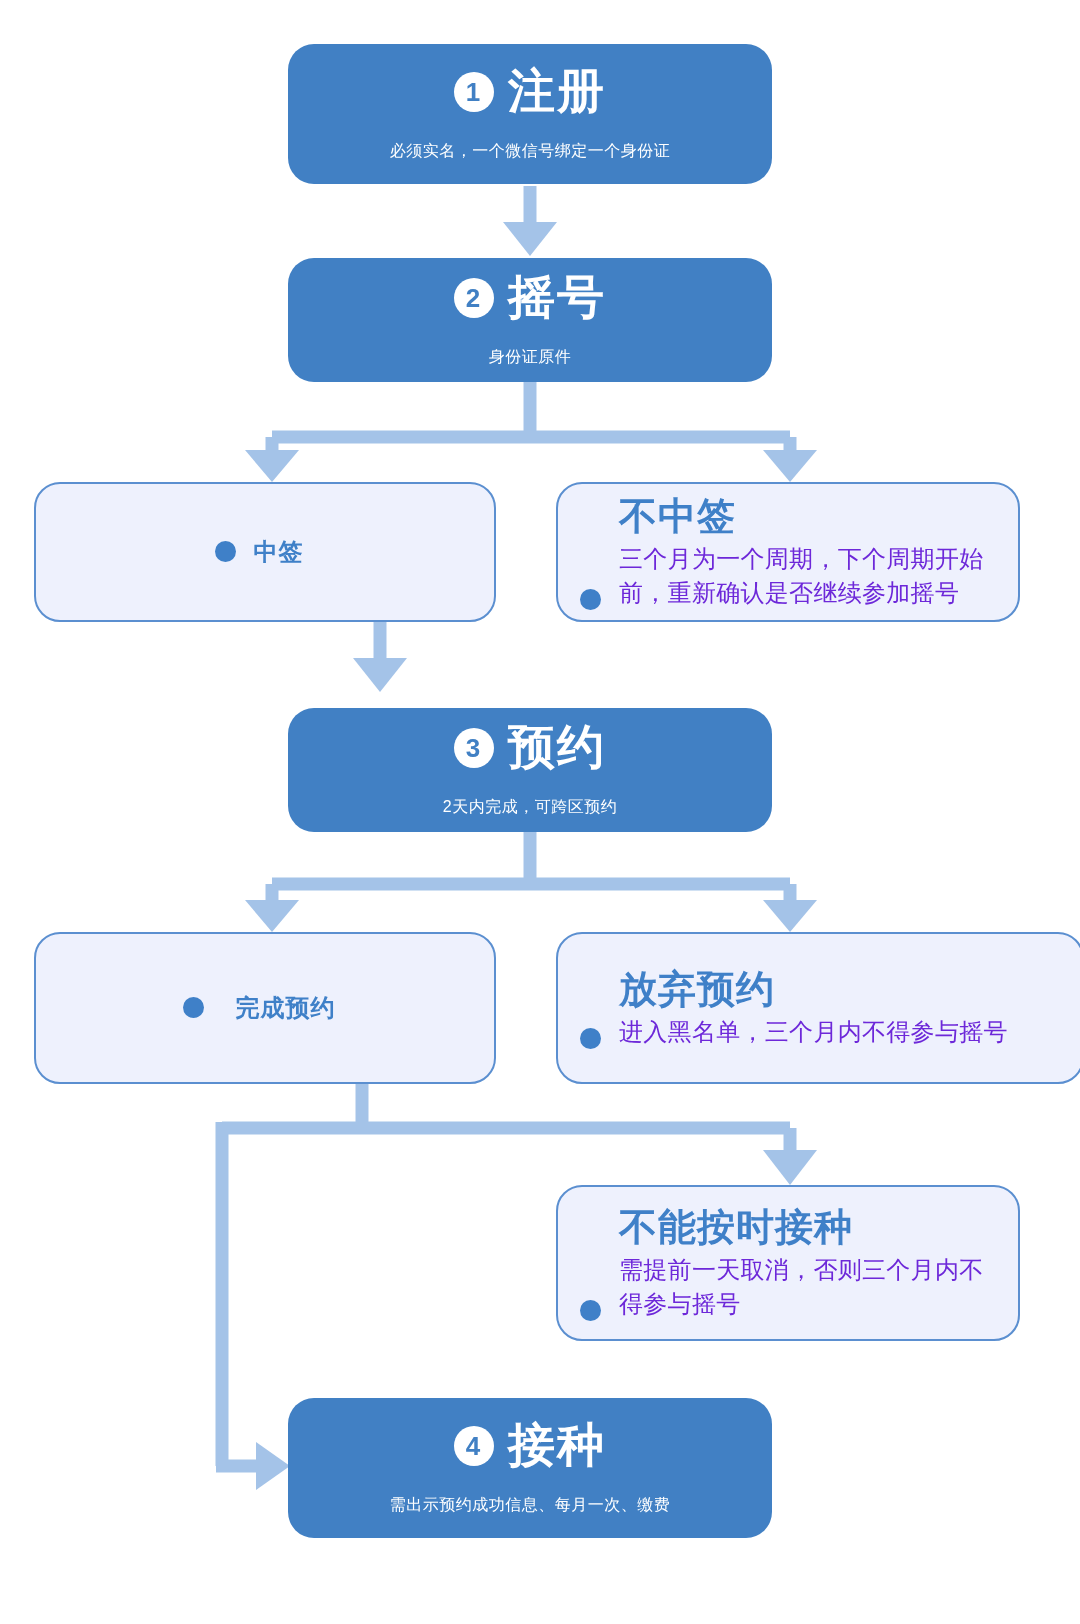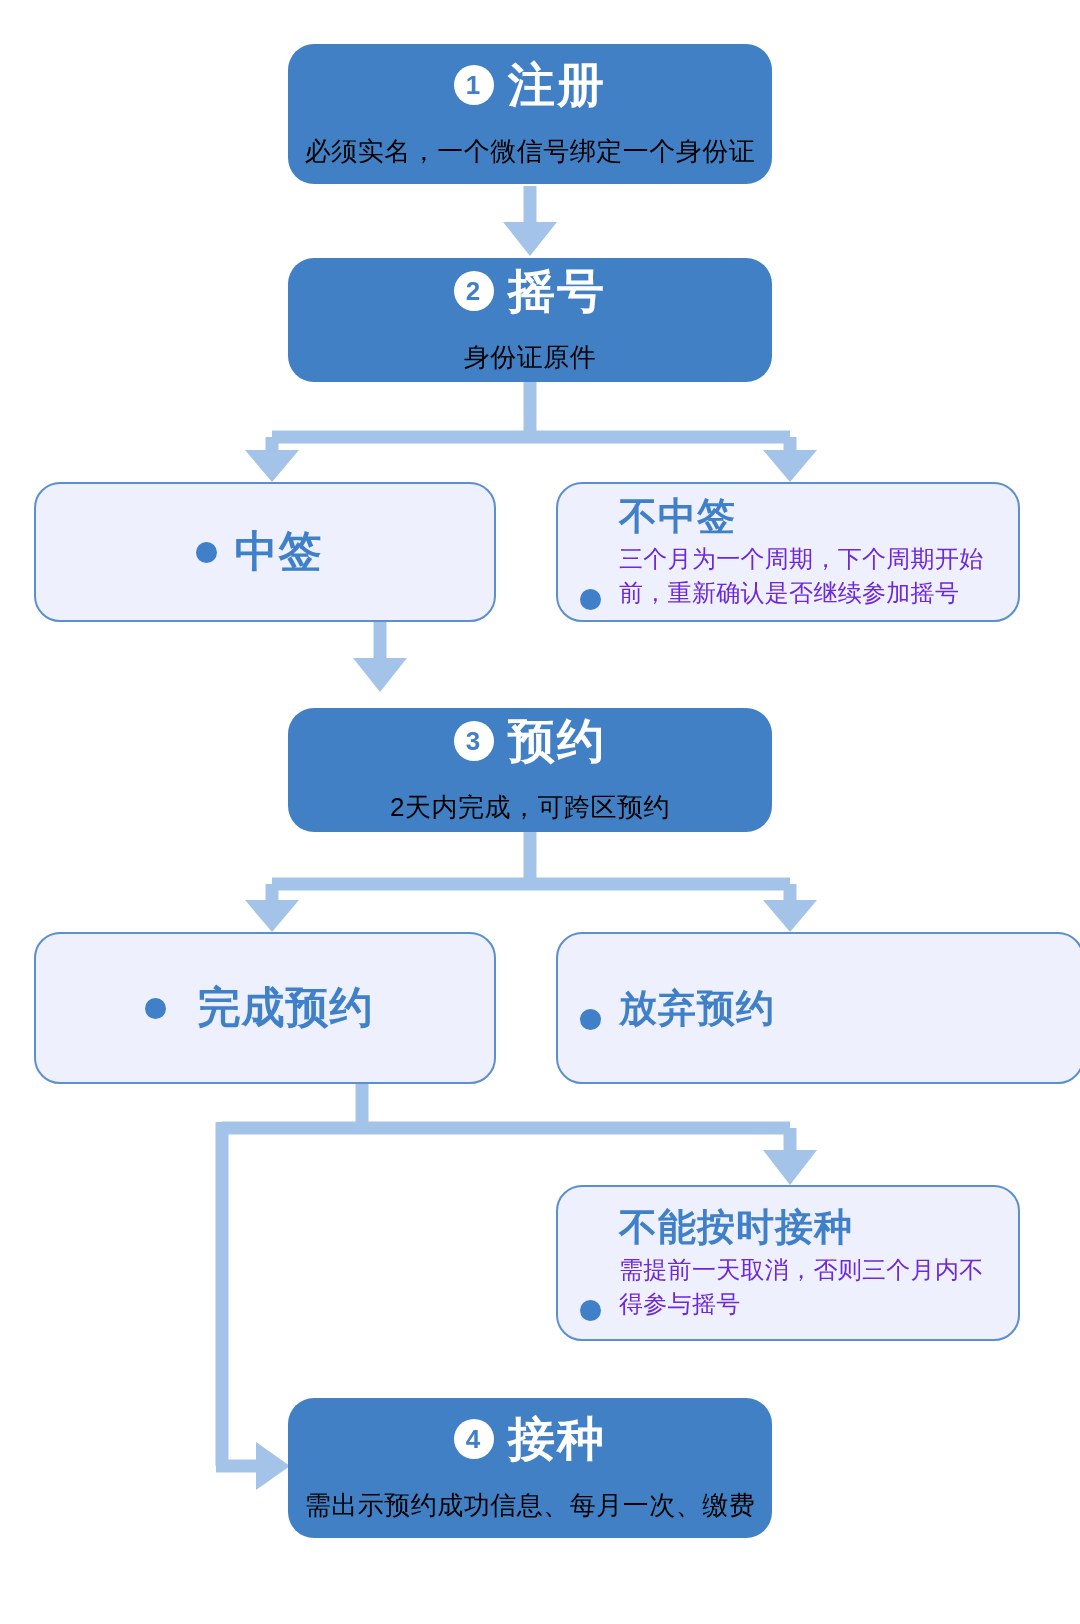--- a/index.html
+++ b/index.html
@@ -62,22 +62,22 @@
     border-radius: 50%;
     background: #ffffff;
     color: #4180c4;
     font-size: 26px;
     font-weight: bold;
     line-height: 1;
     flex: 0 0 auto;
   }
   .node.primary .subtitle {
     margin-top: 25px;
-    color: #000000;
-    font-size: 26px;
+    color: #ffffff;
+    font-size: 16px;
     line-height: 1.25;
     letter-spacing: 0.5px;
   }
   
   .node.outcome {
     background: #eef1fd;
     border: 2.5px solid #5b8fd0;
     border-radius: 26px;
   }
   .node.outcome.centered {
@@ -117,21 +117,21 @@
   }
   .node.outcome .desc {
     margin-top: 4px;
     color: #6d28d9;
     font-size: 24px;
     line-height: 1.42;
     letter-spacing: 0.3px;
     max-width: 400px;
   }
   .node.outcome.centered .heading {
-    font-size: 43px;
+    font-size: 24px;
   }
   
   #node-register   { left: 288px; top: 44px;   width: 484px; height: 140px; }
   #node-lottery    { left: 288px; top: 258px;  width: 484px; height: 124px; }
   #node-win        { left: 34px;  top: 482px;  width: 462px; height: 140px; }
   #node-nowin      { left: 556px; top: 482px;  width: 464px; height: 140px; }
   #node-appoint    { left: 288px; top: 708px;  width: 484px; height: 124px; }
   #node-done       { left: 34px;  top: 932px;  width: 462px; height: 152px; }
   #node-giveup     { left: 556px; top: 932px;  width: 528px; height: 152px; }
   #node-late       { left: 556px; top: 1185px; width: 464px; height: 156px; }
@@ -243,20 +243,21 @@
         <div class="heading">完成预约</div>
       </div>
     </div>
   </div>
 
   <div class="node outcome" id="node-giveup">
     <div class="row" style="padding:0 22px;">
       <span class="bullet"></span>
       <div class="texts">
         <div class="heading">放弃预约</div>
+        <div class="desc">进入黑名单，三个月内不得参与摇号</div>
       </div>
     </div>
   </div>
 
   <div class="node outcome" id="node-late">
     <div class="row" style="padding:0 22px;">
       <span class="bullet"></span>
       <div class="texts">
         <div class="heading">不能按时接种</div>
         <div class="desc">需提前一天取消，否则三个月内不得参与摇号</div>

